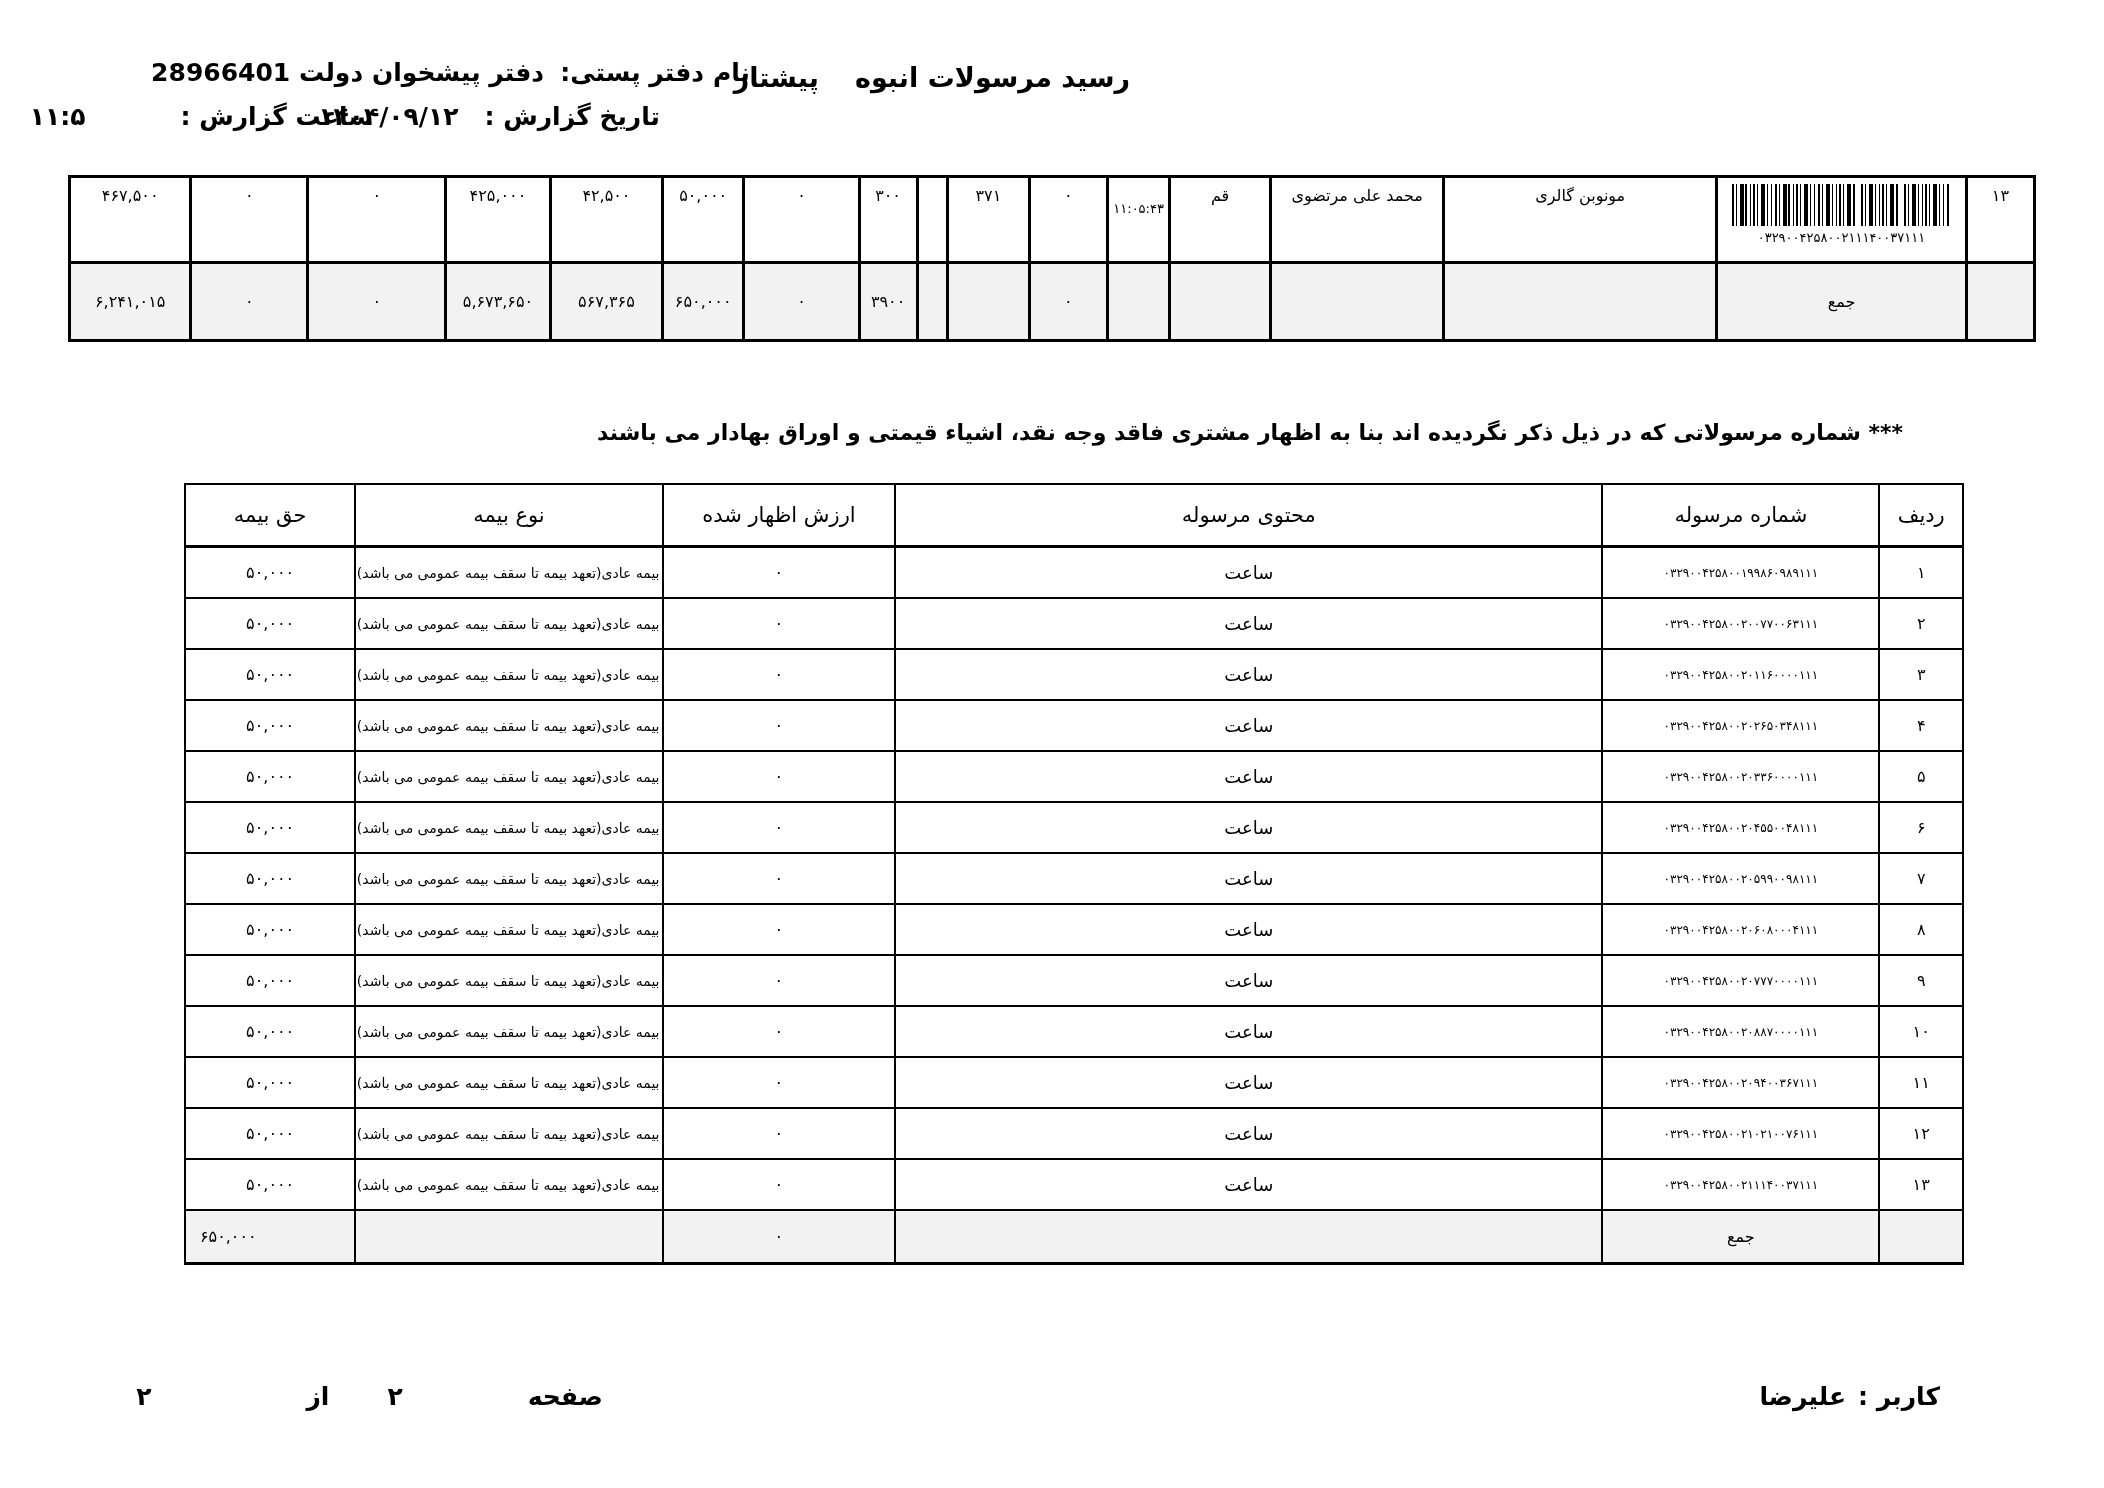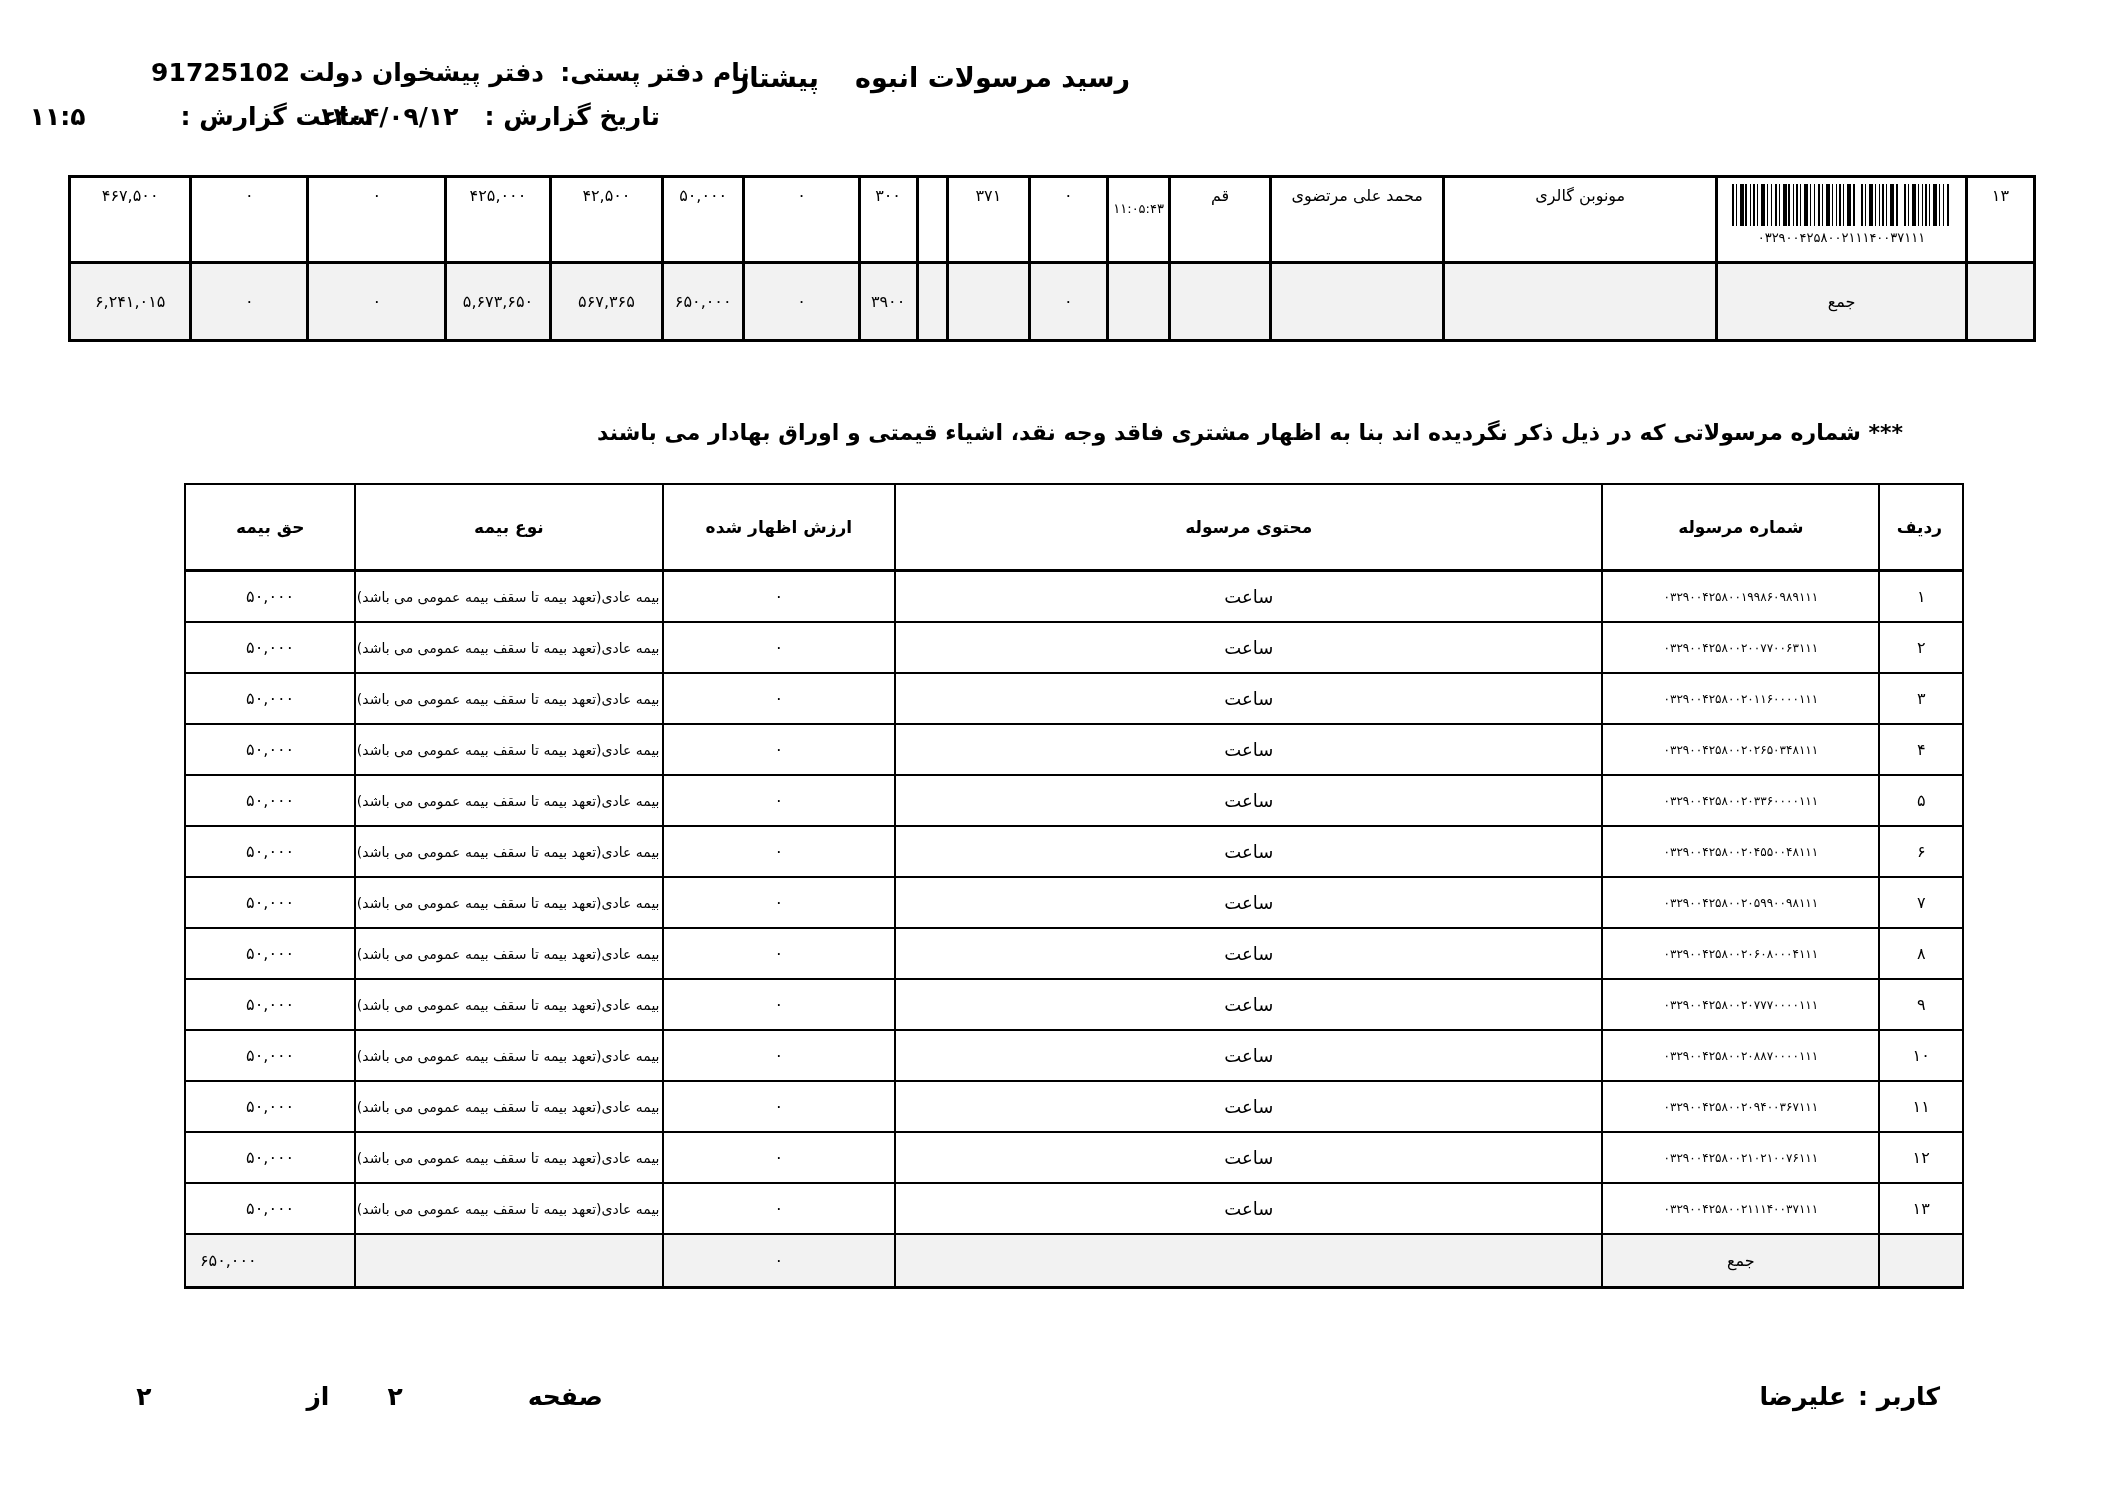--- a/index.html
+++ b/index.html
@@ -31,21 +31,21 @@
       #000 8px 12px,#fff 12px 13.5px,#000 13.5px 15px,#fff 15px 18px,
       #000 18px 19px,#fff 19px 21.5px);
   }
   .bcnum{font-size:13px;letter-spacing:3px;white-space:nowrap;text-align:center;}
 
   
   .note{top:420px;right:201px;font-size:22px;font-weight:bold;white-space:nowrap;}
 
   
   .dettab{top:483px;right:140px;width:1780px;border-collapse:collapse;table-layout:fixed;background:#fff;}
-  .dettab th{border:2px solid #000;border-bottom:3px solid #000;font-size:17px;font-weight:bold;height:44px;padding:20px;}
+  .dettab th{border:2px solid #000;border-bottom:3px solid #000;font-size:21px;font-weight:normal;height:44px;padding:8px;}
   .dettab td{border:2px solid #000;text-align:center;vertical-align:middle;font-size:16px;height:45px;padding:2px;overflow:hidden;}
   .dettab td.track{letter-spacing:0.5px;font-size:12px;white-space:nowrap;}
   .dettab td.instype{font-size:14px;white-space:nowrap;text-align:center;}
   .dettab td.content{font-size:18px;}
   .dettab tr.total td{background:#f2f2f2;height:47px;border-bottom:3px solid #000;}
   .dettab tr.total td.fee{text-align:left;padding-left:14px;}
 
   
   .foot-user{top:1382px;right:164px;display:flex;gap:12px;font-size:25px;font-weight:bold;white-space:nowrap;}
   .foot-page{top:1382px;right:1501px;display:flex;font-size:25px;font-weight:bold;white-space:nowrap;}
@@ -56,21 +56,21 @@
 </head>
 <body>
 
 <div class="abs hdr-title">
   <span>رسید مرسولات انبوه</span>
   <span>پیشتاز</span>
 </div>
 
 <div class="abs hdr-office">
   <span>نام دفتر پستی:</span>
-  <span>دفتر پیشخوان دولت 91725102</span>
+  <span>دفتر پیشخوان دولت 28966401</span>
 </div>
 
 <div class="abs hdr-date">
   <span>تاریخ گزارش :</span>
   <span>۱۴۰۴/۰۹/۱۲</span>
 </div>
 
 <div class="abs hdr-time">
   <span>ساعت گزارش :</span>
   <span>۱۱:۵</span>

